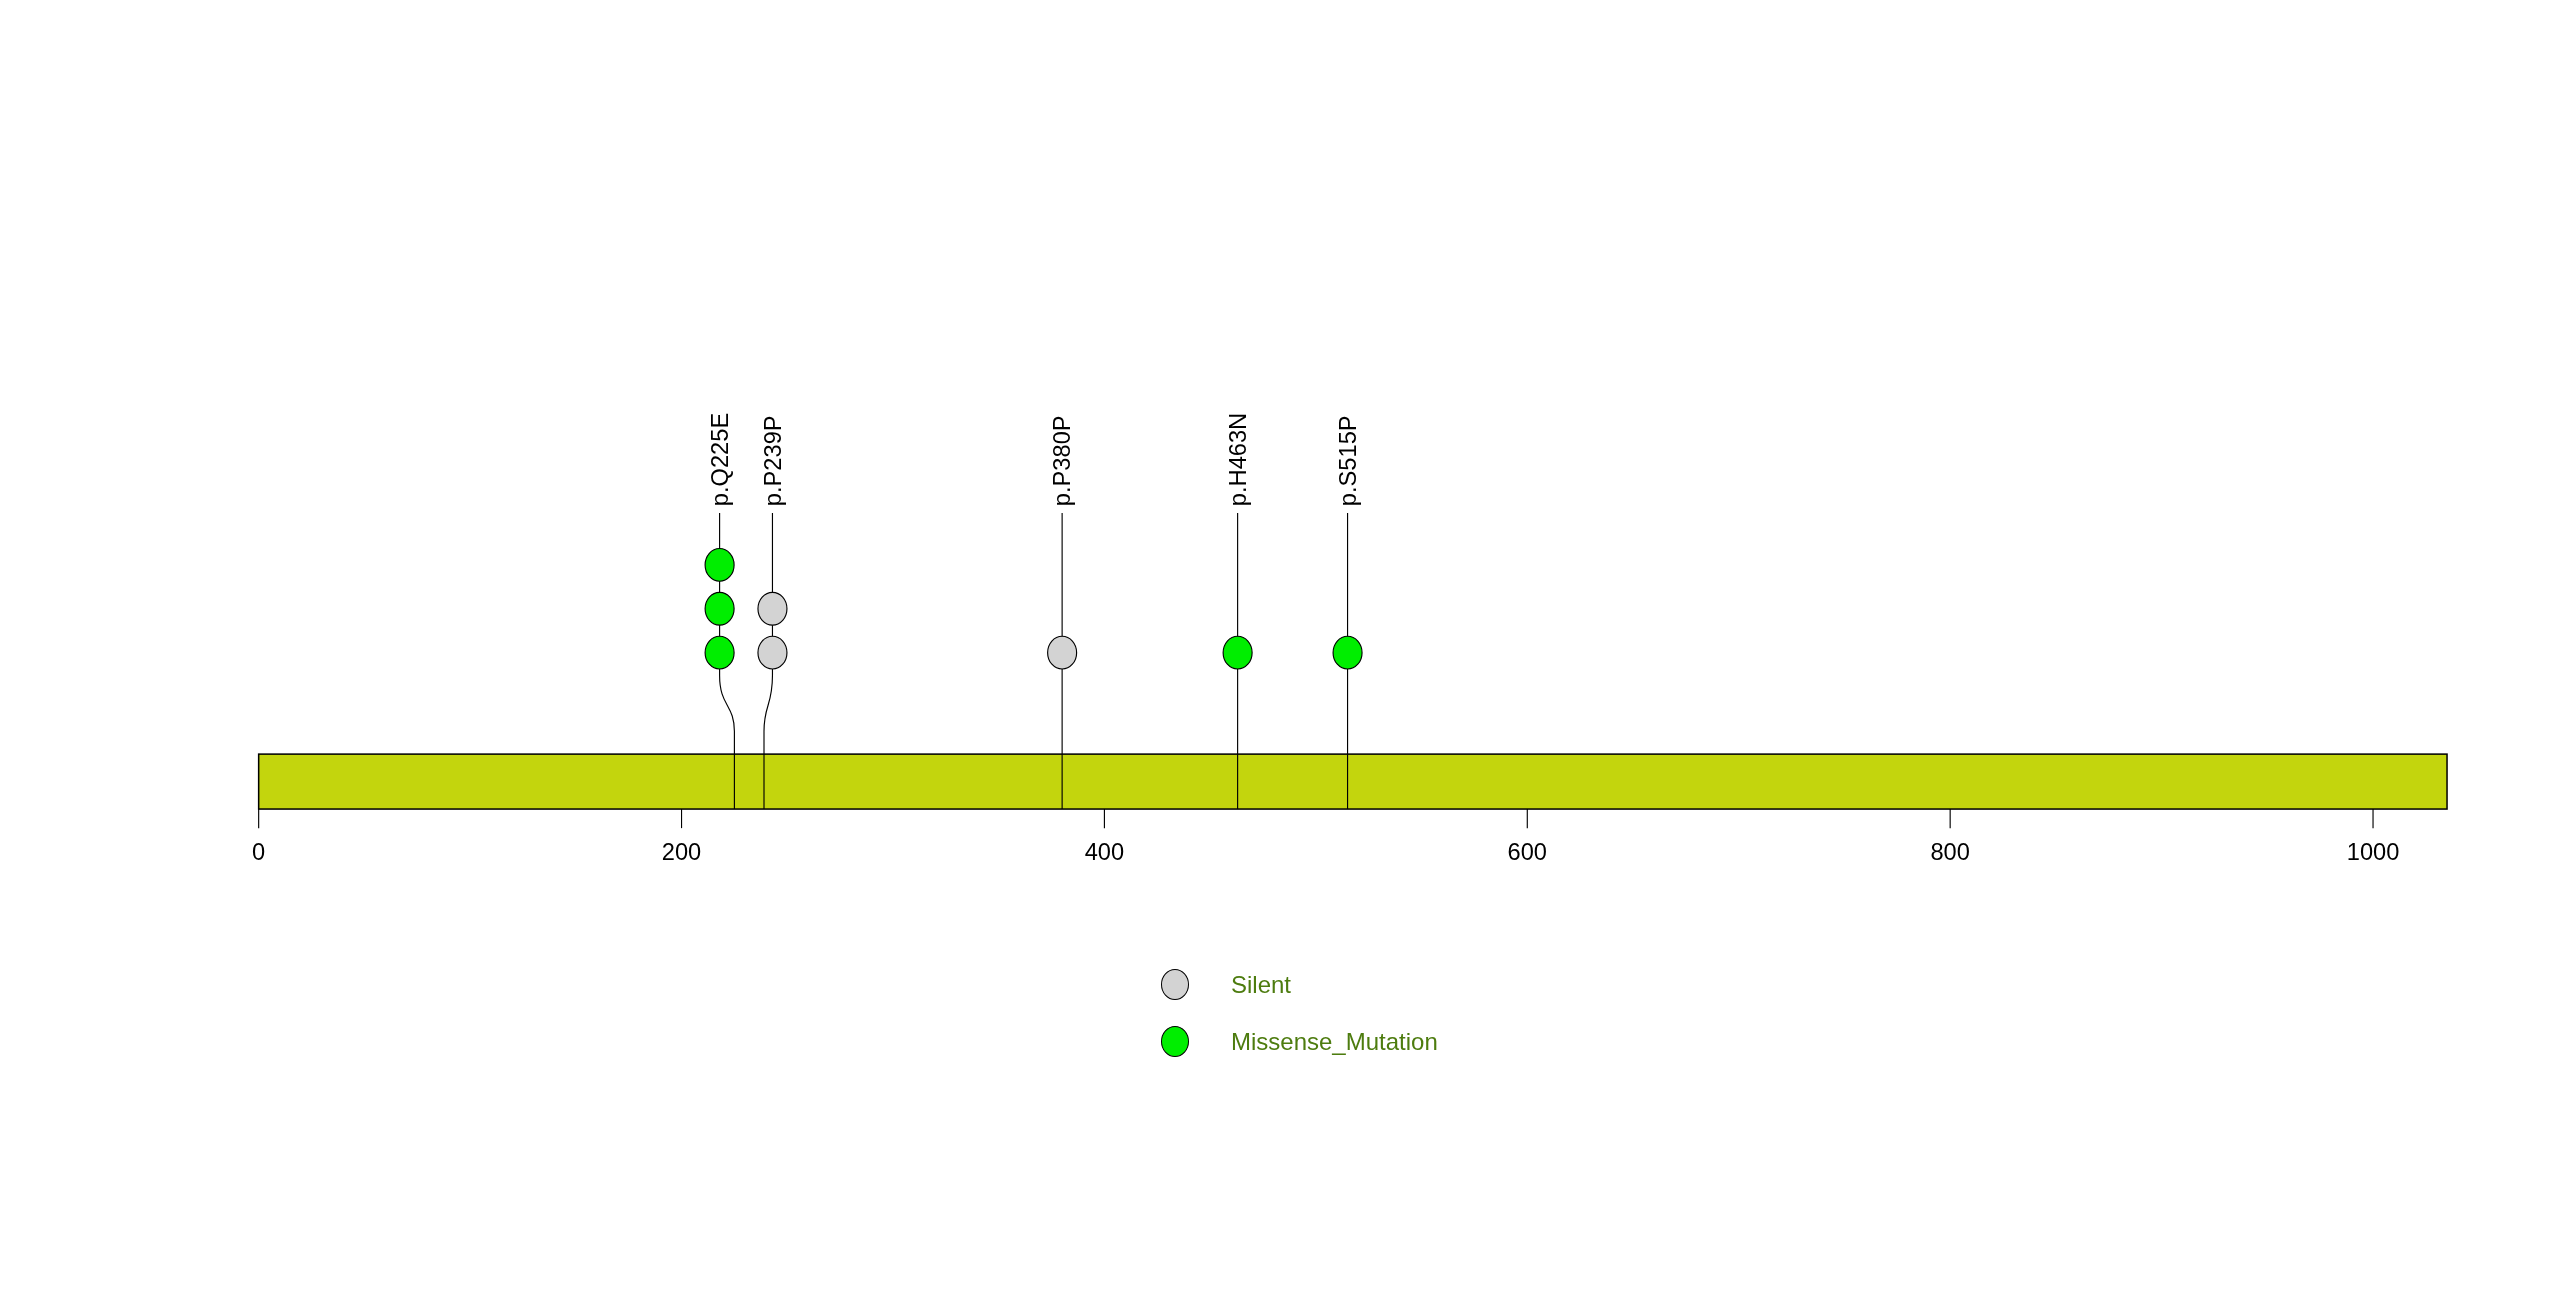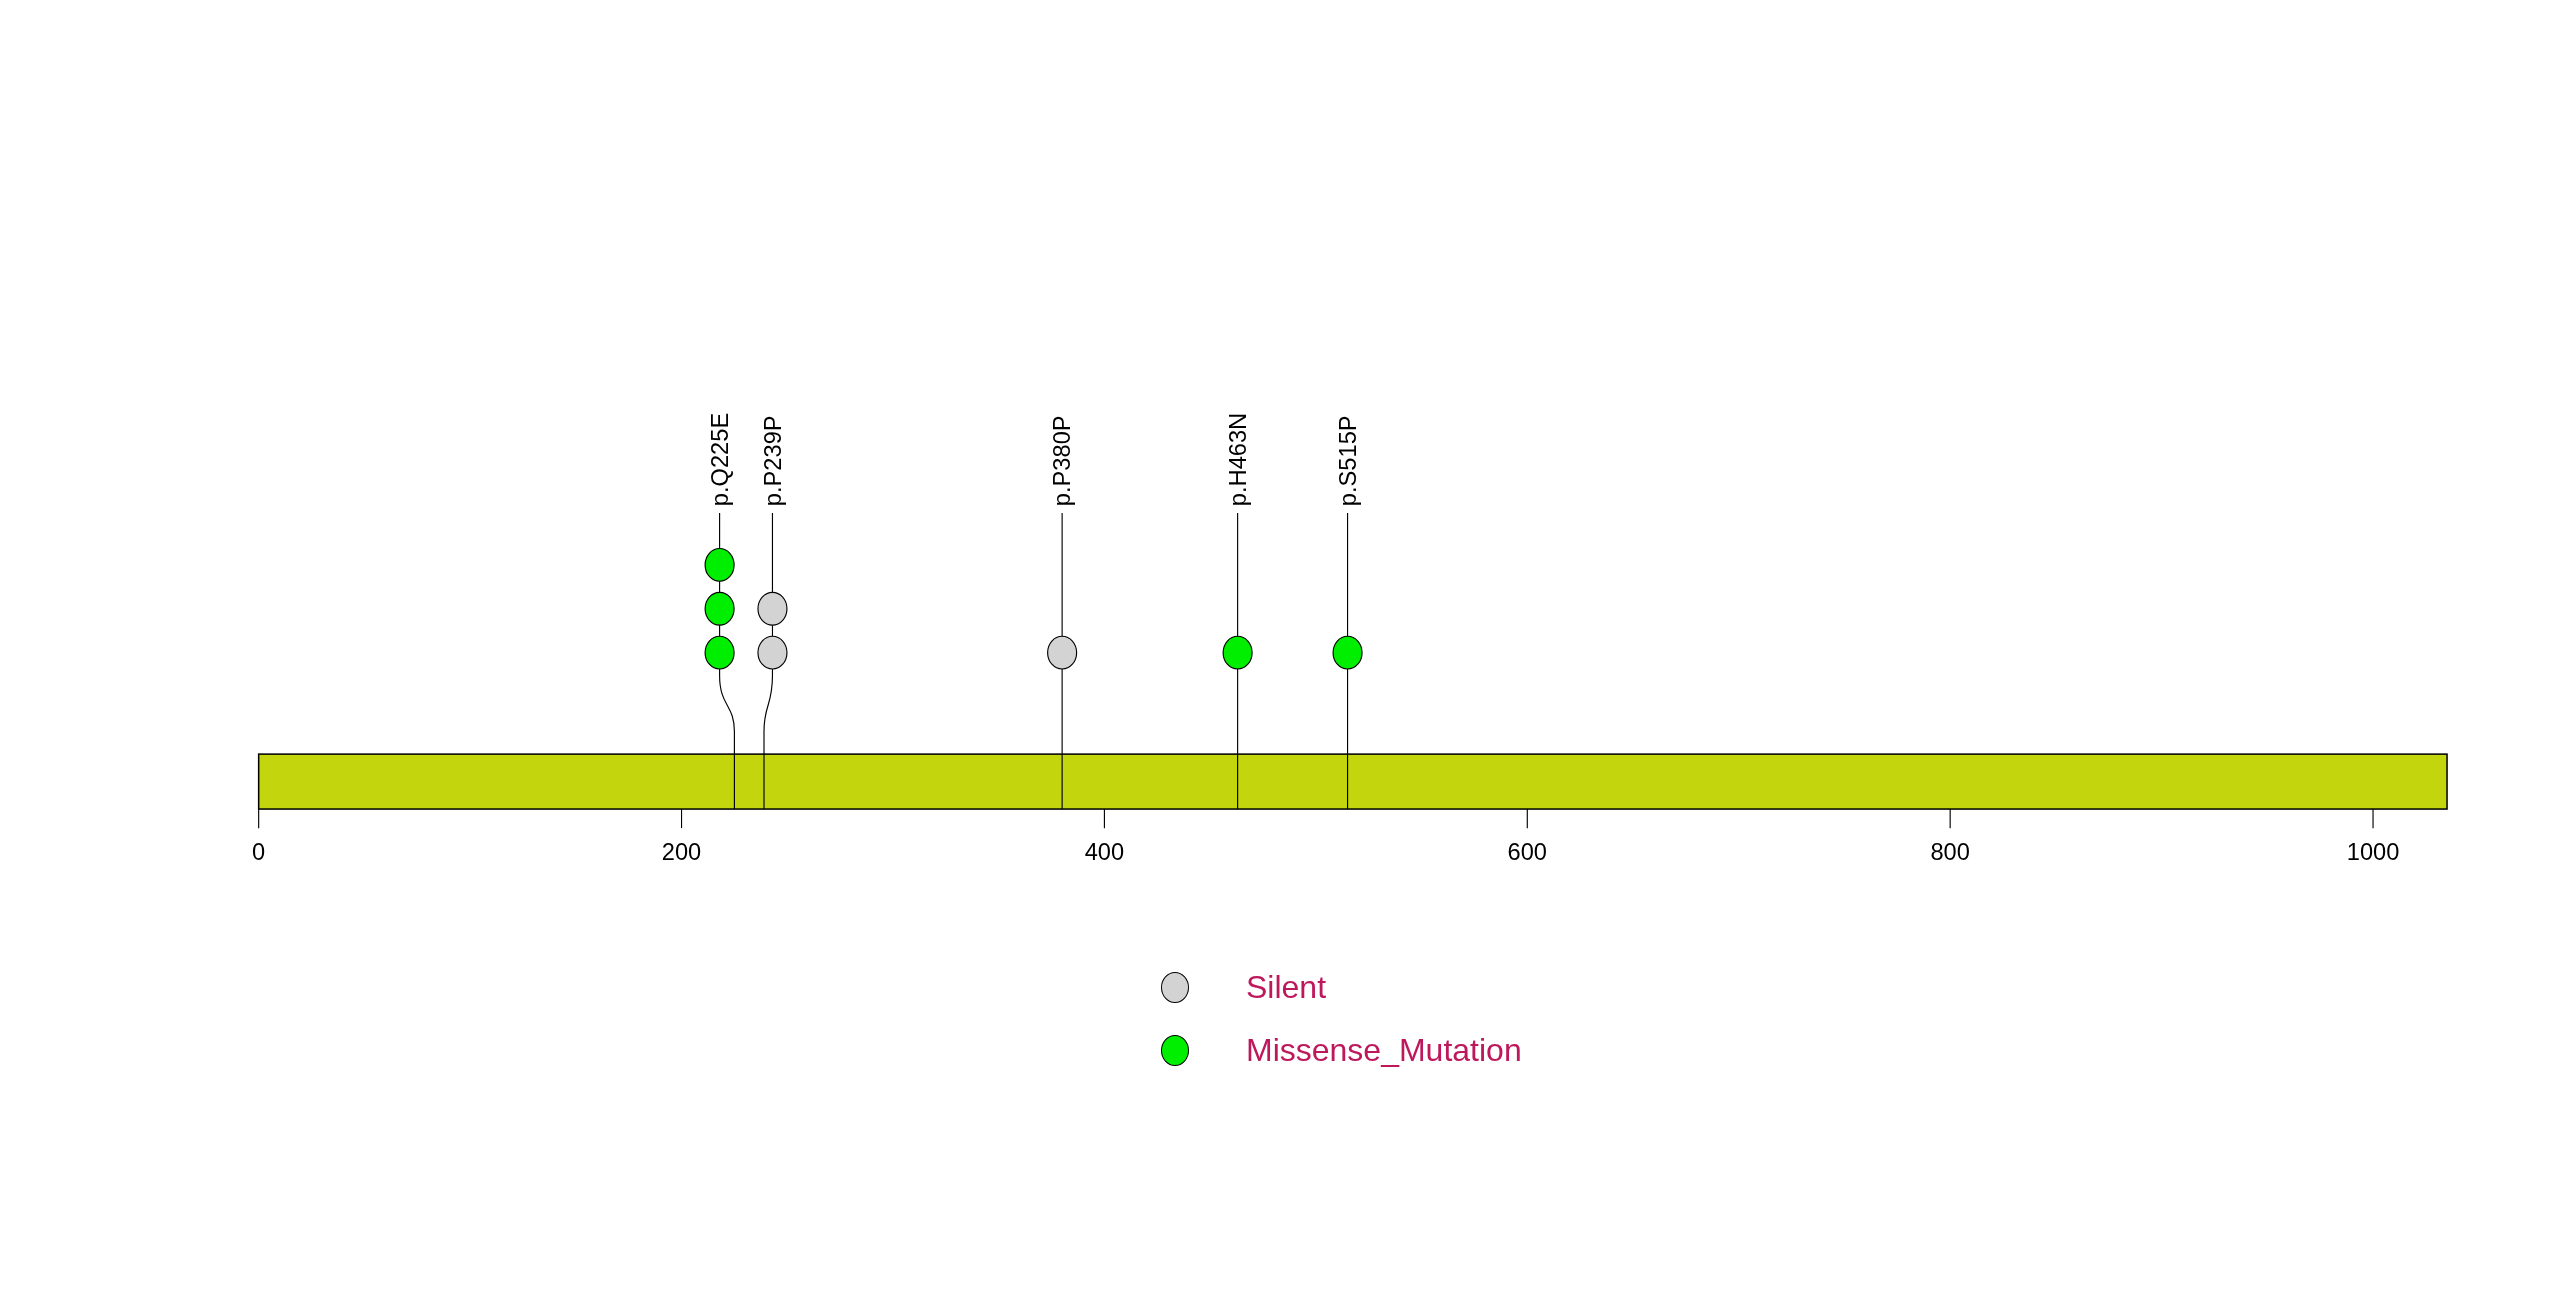--- a/index.html
+++ b/index.html
@@ -33,23 +33,23 @@
   }
   .legend-swatch {
     width: 28px;
     height: 31px;
     border: 1.5px solid #000000;
     border-radius: 50%;
     flex: 0 0 auto;
     box-sizing: border-box;
   }
   .legend-label {
-    margin-left: 57px;
-    font-size: 32px;
-    color: #be185d;
+    margin-left: 42px;
+    font-size: 24px;
+    color: #4d7c0f;
     white-space: nowrap;
   }
 </style>
 </head>
 <body>
 
 <div class="canvas">
   <svg class="plot" id="plot" width="2576" height="1290" viewBox="0 0 3376 1690">
       <rect x="339" y="988" width="2867.985" height="72" fill="#C3D50D" stroke="#000000" stroke-width="2"></rect>
       <line x1="339" y1="1060" x2="339" y2="1085" stroke="#000000" stroke-width="1.5"></line>

